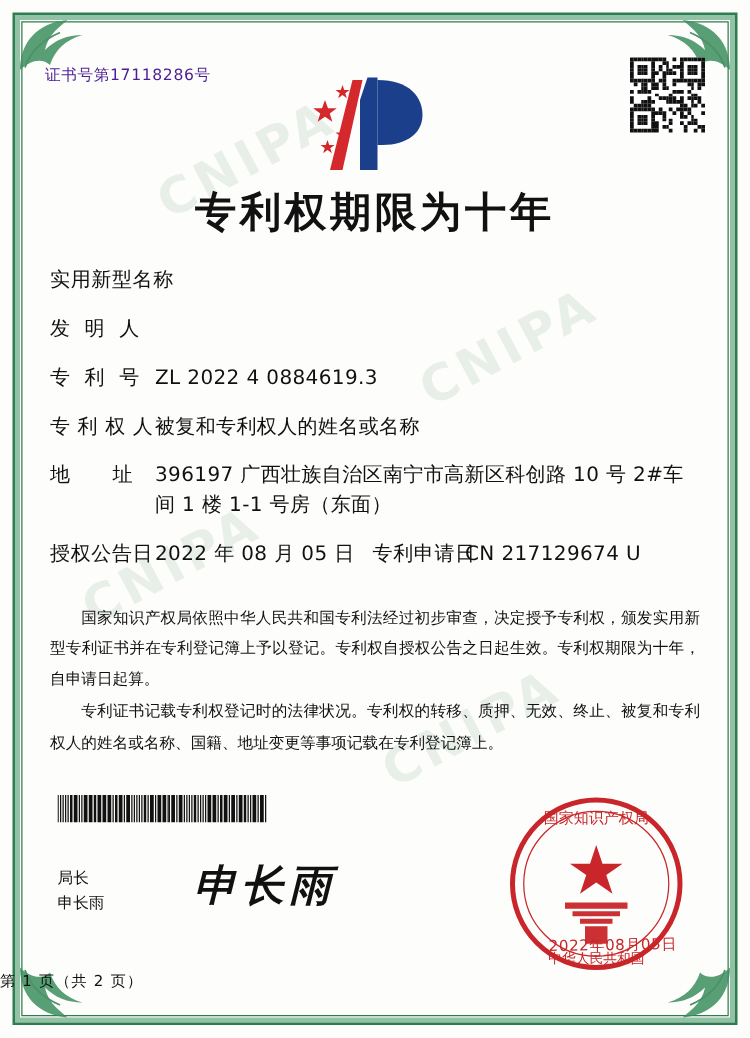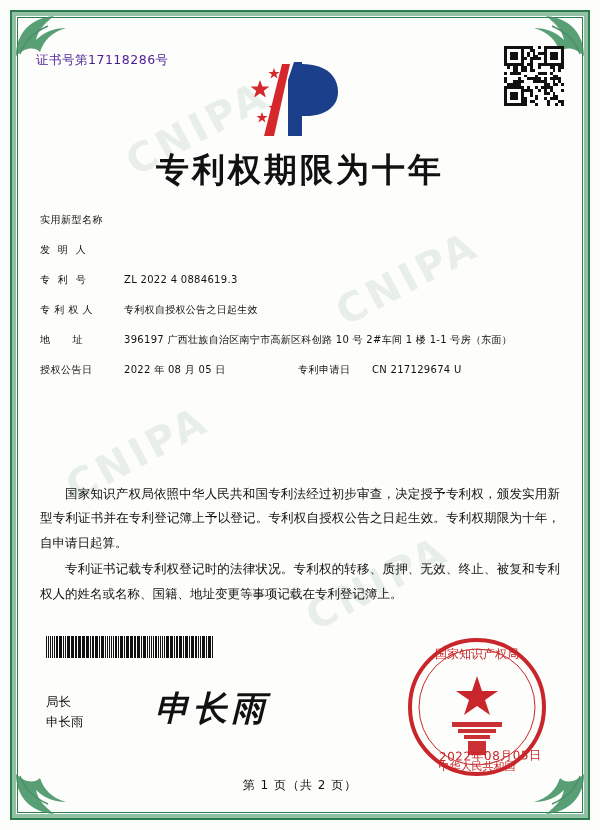--- a/index.html
+++ b/index.html
@@ -127,21 +127,21 @@
   .fields {
     position: absolute;
     left: 40px;
     right: 40px;
     top: 212px;
   }
   .row {
     display: flex;
     align-items: flex-start;
     margin-bottom: 15px;
-    font-size: 10px;
+    font-size: 16px;
     line-height: 1.5;
     color: #111;
   }
   .row .lbl {
     width: 84px;
     flex: 0 0 84px;
     letter-spacing: 0.5px;
     white-space: pre;
   }
   .row .val {
@@ -230,21 +230,20 @@
     color: #c8262a;
     letter-spacing: 0.5px;
     transform: rotate(-1deg);
   }
 
   
   .footer {
     position: absolute;
     left: 0; right: 0;
     bottom: 36px;
-    text-align: center;
     font-size: 12px;
     color: #111;
     letter-spacing: 1px;
   }
 </style>
 </head>
 <body>
 
 <div class="page">
 
@@ -752,21 +751,21 @@
     </div>
     <div class="row">
       <div class="lbl">发  明  人</div>
     </div>
     <div class="row">
       <div class="lbl">专  利  号</div>
       <div class="val">ZL 2022 4 0884619.3</div>
     </div>
     <div class="row">
       <div class="lbl">专 利 权 人</div>
-      <div class="val">专利权自授权公告之日起生效</div>
+      <div class="val">被复和专利权人的姓名或名称</div>
     </div>
     <div class="row">
       <div class="lbl">地      址</div>
       <div class="val">396197 广西壮族自治区南宁市高新区科创路 10 号 2#车间 1 楼 1-1 号房（东面）</div>
     </div>
     <div class="row split">
       <div class="half-left">
         <div class="lbl">授权公告日</div>
         <div class="val">2022 年 08 月 05 日</div>
       </div>

